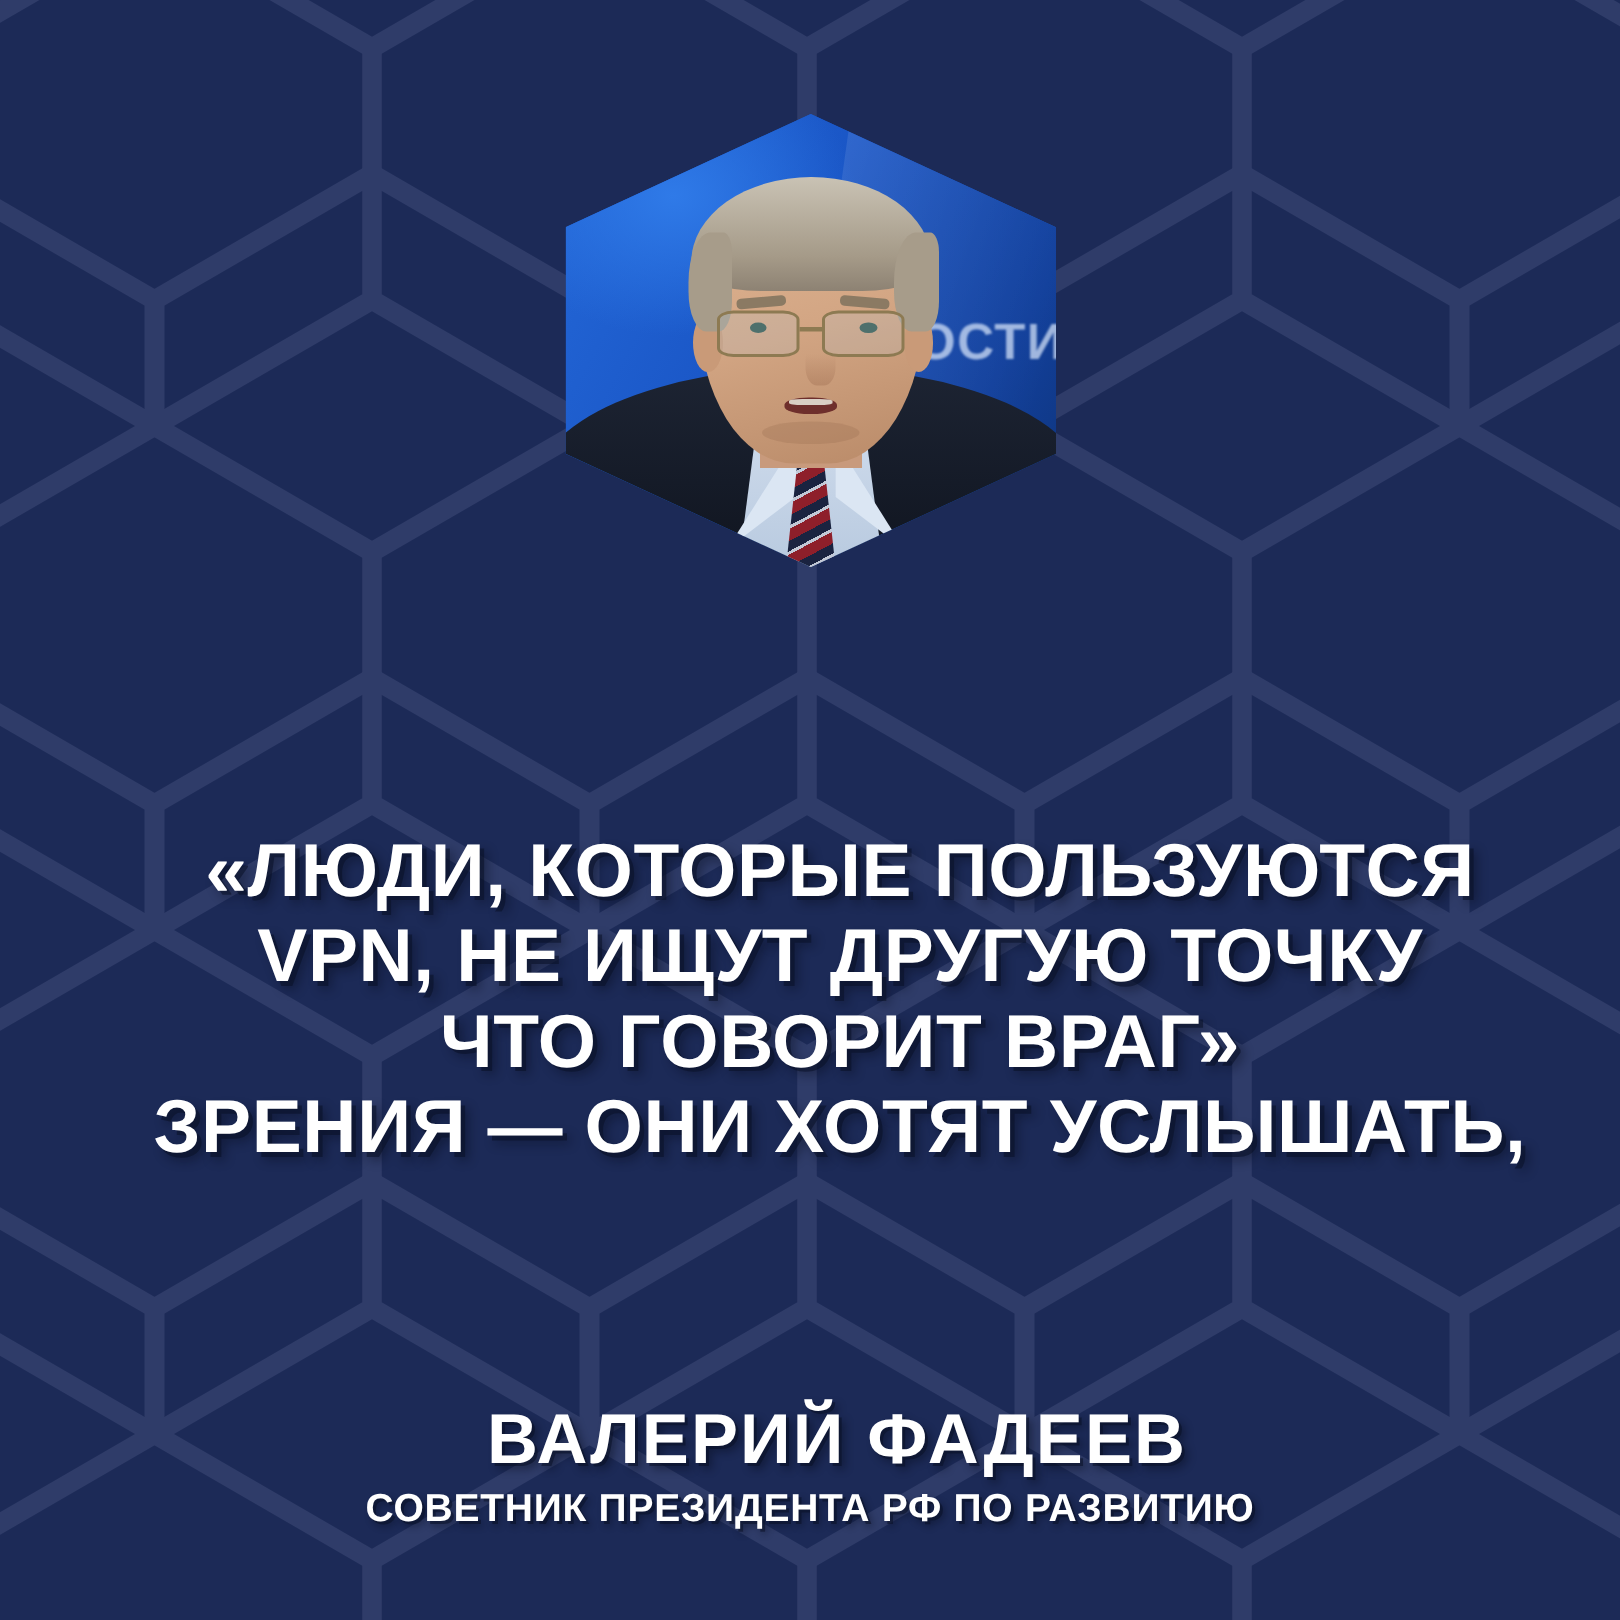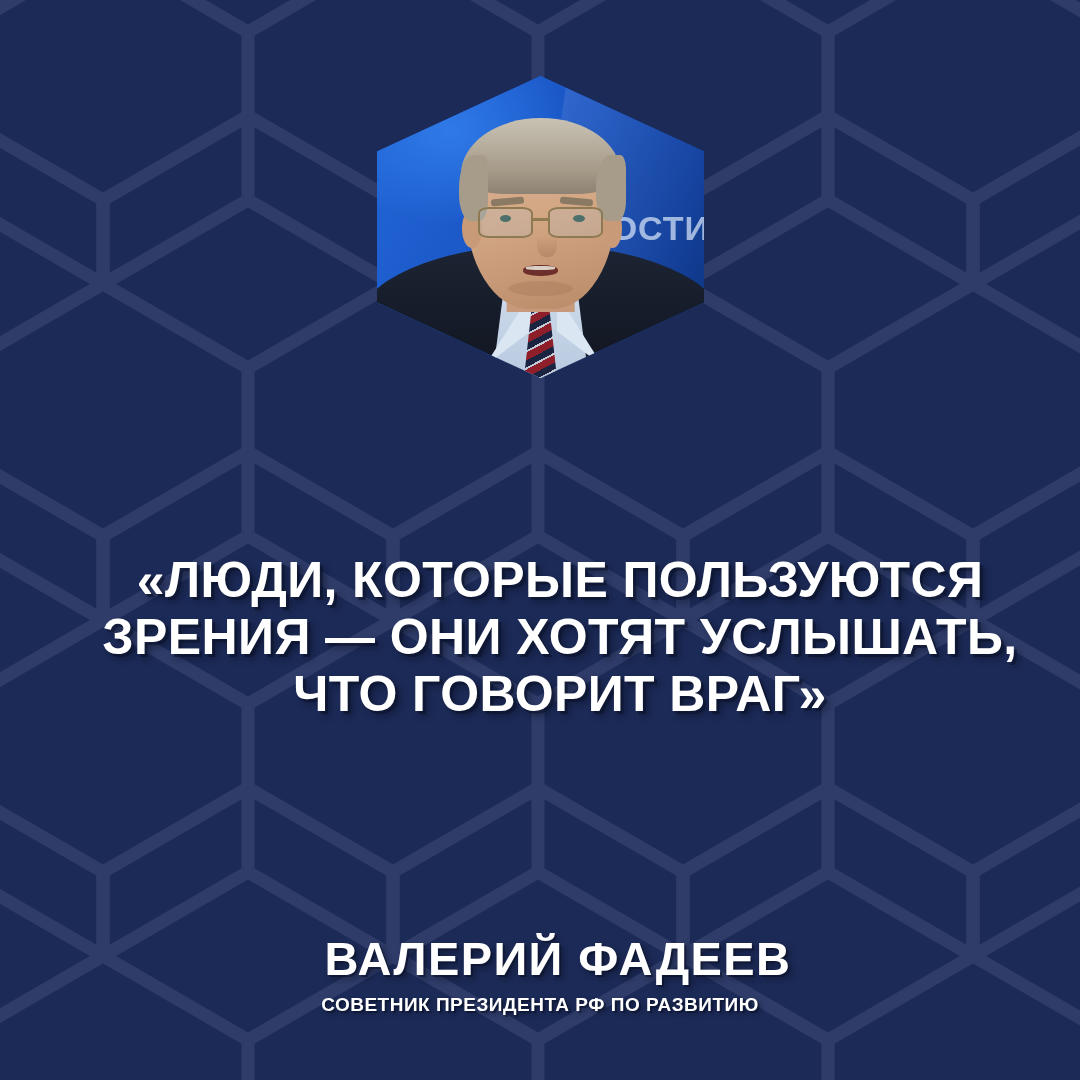--- a/index.html
+++ b/index.html
@@ -306,21 +306,21 @@
     letter-spacing: 1.4px;
     text-shadow:
       2px 2px 0 rgba(10,16,38,0.55),
       4px 4px 6px rgba(6,10,26,0.45);
     padding-left: 36px;
   }
   .attrib-role {
     color: #ffffff;
     font-family: "Liberation Sans", sans-serif;
     font-weight: 700;
-    font-size: 19px;
+    font-size: 26px;
     line-height: 34px;
     letter-spacing: 0.5px;
     white-space: nowrap;
     text-shadow:
       2px 2px 0 rgba(10,16,38,0.55),
       3px 3px 5px rgba(6,10,26,0.45);
   }
   .role-spacer { height: 8px; }
 </style>
 </head>
@@ -375,22 +375,23 @@
         <div class="nose"></div>
         <div class="mouth"></div>
         <div class="teeth"></div>
         <div class="chin-shade"></div>
       </div>
     </div>
   </div>
 
   <div class="quote-block">
     <div class="quote-line">«ЛЮДИ, КОТОРЫЕ ПОЛЬЗУЮТСЯ</div>
+    <div class="quote-line">VPN, НЕ ИЩУТ ДРУГУЮ ТОЧКУ</div>
+    <div class="quote-line">ЧТО ГОВОРИТ ВРАГ»</div>
     <div class="quote-line">ЗРЕНИЯ — ОНИ ХОТЯТ УСЛЫШАТЬ,</div>
-    <div class="quote-line">ЧТО ГОВОРИТ ВРАГ»</div>
   </div>
 
   <div class="attrib-block">
     <div class="attrib-name">ВАЛЕРИЙ ФАДЕЕВ</div>
     <div class="role-spacer"></div>
     <div class="attrib-role">СОВЕТНИК ПРЕЗИДЕНТА РФ ПО РАЗВИТИЮ</div>
   </div>
 
 </div>
 

